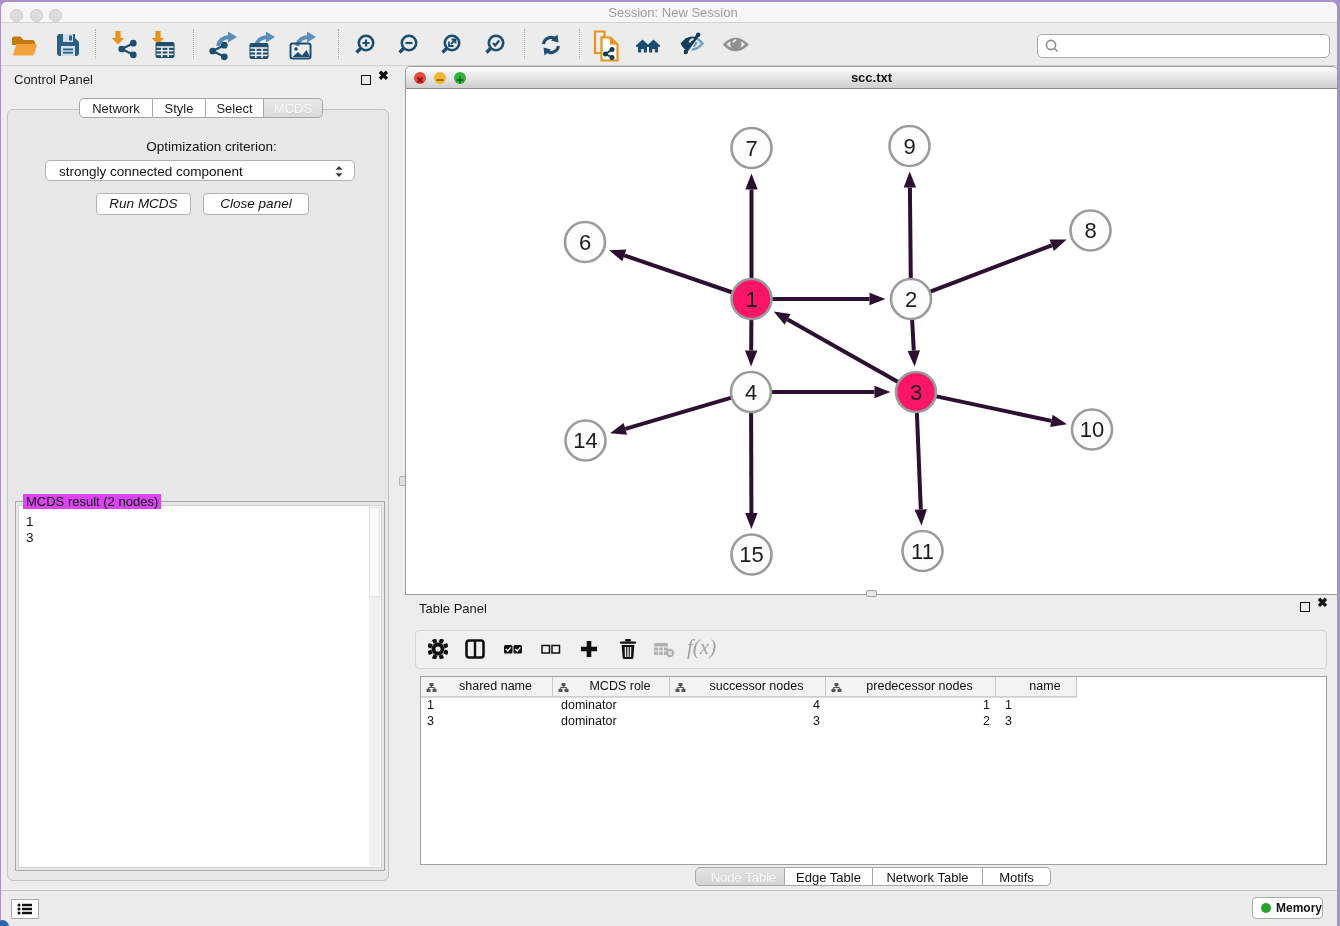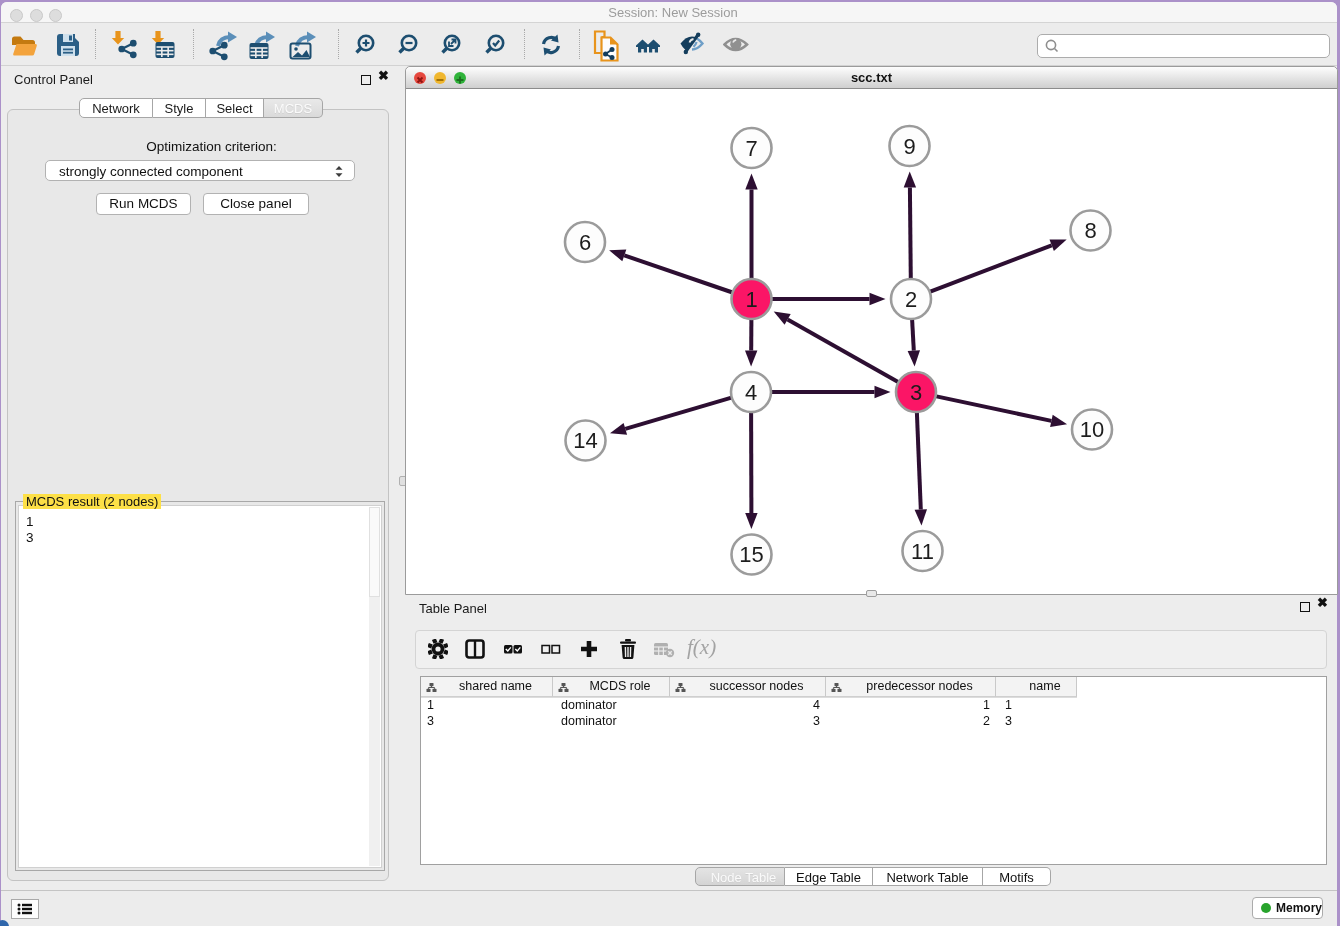--- a/index.html
+++ b/index.html
@@ -15,23 +15,23 @@
 
 .cp-title{position:absolute;left:10px;top:70px;font-size:13px;color:#1a1a1a;}
 .cpanel{position:absolute;left:6px;top:107px;width:380px;height:770px;background:#e8e8e8;border:1px solid #c3c3c3;border-radius:6px;}
 .tabs{position:absolute;left:78px;top:96px;height:20px;display:flex;z-index:5;align-items:center;}
 .tab{height:20px;line-height:20px;background:#fff;border:1px solid #a6a6a6;border-left:none;font-size:13px;color:#1a1a1a;text-align:center;box-sizing:border-box;}
 .tab.first{border-left:1px solid #a6a6a6;border-radius:5px 0 0 5px;}
 .tab.last{border-radius:0 5px 5px 0;}
 .tab.sel{background:linear-gradient(#e9e9e9,#dadada);color:#fbfbfb;text-shadow:0 1px 0 #cfcfcf;}
 .optlabel{position:absolute;left:14px;top:137px;width:393px;text-align:center;font-size:13.5px;color:#111;}
 .select{position:absolute;left:44px;top:158px;width:310px;height:21px;background:#fff;border:1px solid #b2b2b2;border-radius:5px;font-size:13.5px;color:#111;line-height:21px;padding-left:13px;box-sizing:border-box;}
-.btn{position:absolute;height:20px;background:#fff;border:1px solid #b2b2b2;border-radius:4px;font-size:13.5px;color:#111;text-align:center;line-height:20px;}
+.btn{position:absolute;height:20px;background:#fff;border:1px solid #b2b2b2;border-radius:4px;font-size:13.5px;color:#111;text-align:center;line-height:20px;font-style:italic;}
 .fieldset{position:absolute;left:14px;top:499px;width:368px;height:368px;border:1px solid #a8a8a8;}
-.fs-legend{position:absolute;left:7px;top:-8px;background:#fde047;padding:0 3px;font-size:13px;color:#111;}
+.fs-legend{position:absolute;left:7px;top:-8px;background:#d946ef;padding:0 3px;font-size:13px;color:#111;}
 .fs-white{position:absolute;left:2px;top:3px;right:2px;bottom:2px;background:#fff;border:1px solid #d0d0d0;}
 
 .netframe{position:absolute;left:404px;top:64px;width:931px;height:527px;border:1px solid #9b9b9b;border-radius:5px 5px 0 0;background:#fff;}
 .nettitle{position:absolute;left:0;top:0;right:0;height:21px;background:linear-gradient(#fdfdfd,#cfcfcf);border-bottom:1px solid #8c8c8c;border-radius:5px 5px 0 0;}
 .tl{position:absolute;top:4.5px;width:12px;height:12px;border-radius:50%;}
 .netname{position:absolute;left:0;right:0;top:3px;text-align:center;font-size:13px;font-weight:bold;color:#111;}
 .canvas{position:absolute;left:0;top:22px;right:0;bottom:0;background:#fff;}
 
 .tp-title{position:absolute;left:418px;top:599px;font-size:13px;color:#1a1a1a;}
 .thead{position:absolute;top:0;height:20px;background:#f3f3f3;border-right:1px solid #c9c9c9;border-bottom:1px solid #cfcfcf;box-sizing:border-box;}

